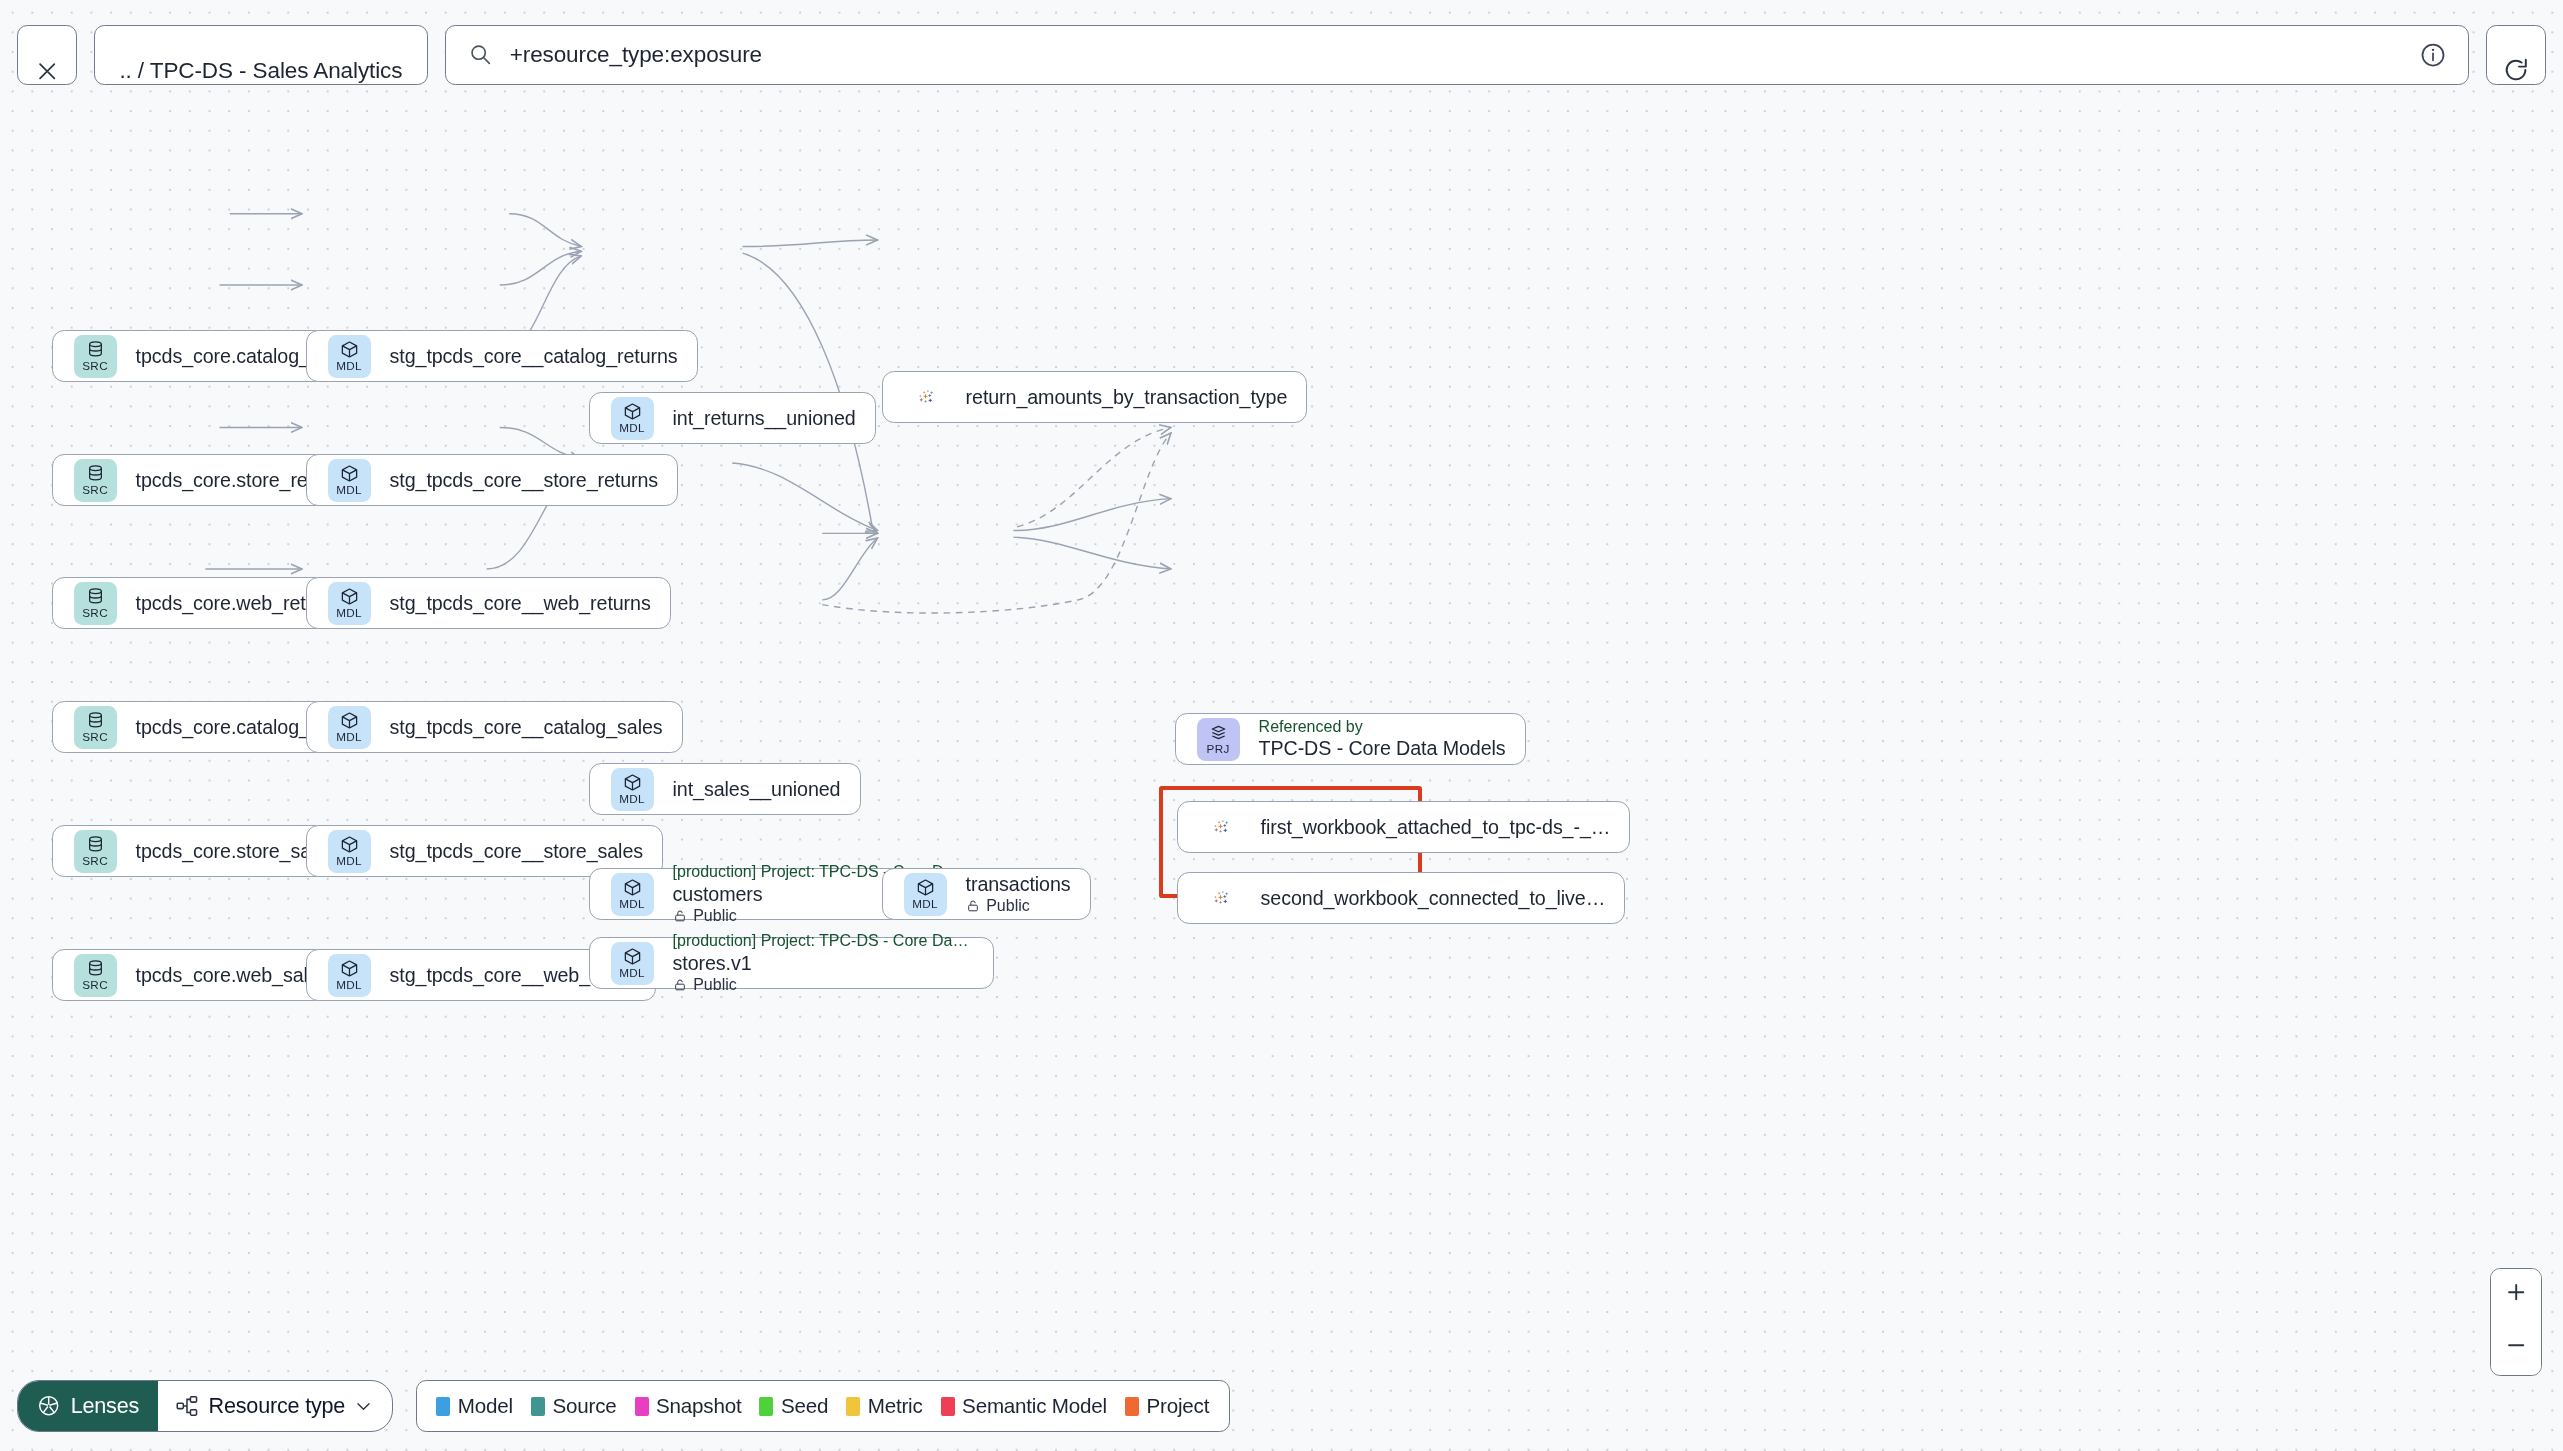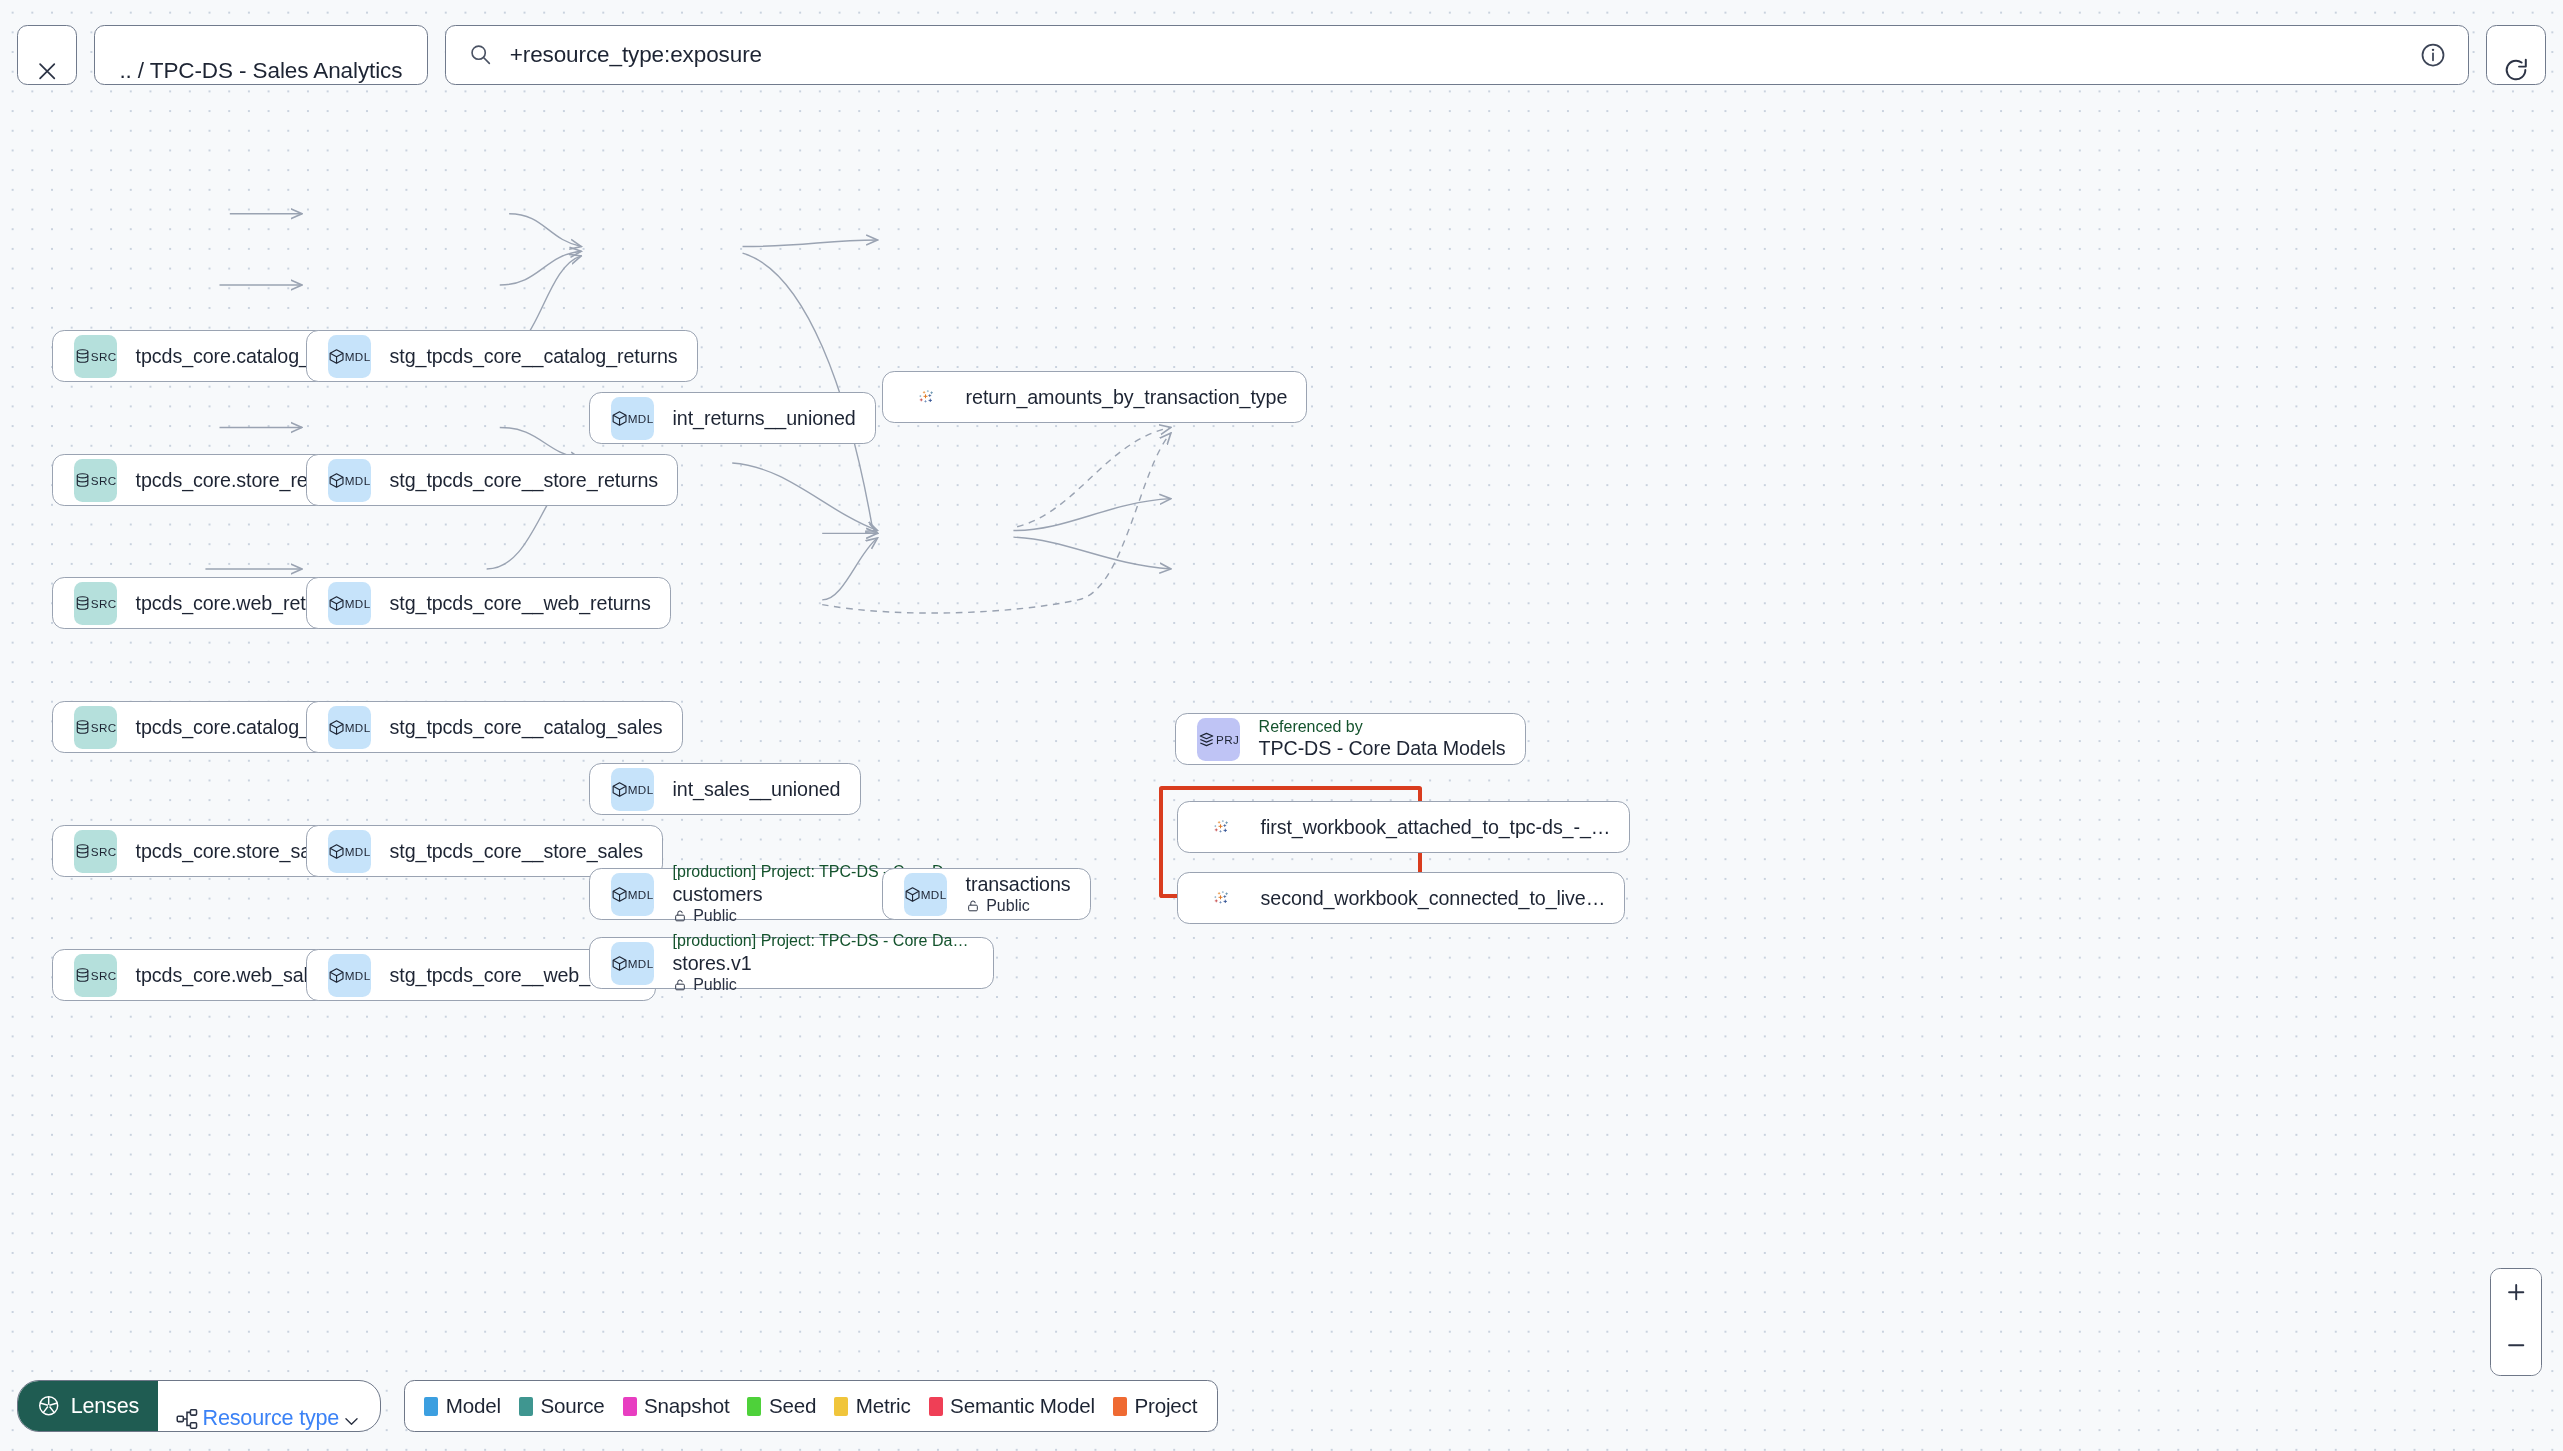--- a/index.html
+++ b/index.html
@@ -105,21 +105,21 @@
     gap: 19px;
     padding: 0 20.6px;
     z-index: 12;
     cursor: pointer;
   }
   .node .badge {
     flex: 0 0 auto;
     width: 43px; height: 43px;
     border-radius: 8.4px;
     display: flex;
-    flex-direction: row;
+    flex-direction: column;
     align-items: center;
     justify-content: center;
     gap: 0px;
   }
   .badge.src { background: #b5e0dc; }
   .badge.mdl { background: #c6e3fa; }
   .badge.prj { background: #bfc4f5; }
   .badge svg { width: 19px; height: 19px; display: block; color: #1d2433; }
   .badge .bl {
     font-size: 11.7px;
@@ -190,24 +190,24 @@
     display: flex;
     align-items: center;
     gap: 10.3px;
     padding: 0 19px;
     font-size: 21.6px;
     letter-spacing: -0.2px;
   }
   #lenses-btn svg { width: 23.4px; height: 23.4px; }
   #resource-type-btn {
     display: flex;
-    align-items: flex-end;
-    gap: 3px;
+    align-items: center;
+    gap: 9px;
     padding: 0 19px 0 17px;
-    color: #3b82f6;
+    color: #0f172a;
     font-size: 21.6px;
     letter-spacing: -0.2px;
   }
   #resource-type-btn .ic { width: 24.4px; height: 24.4px; color: #2b3243; }
   #resource-type-btn .chev { width: 19px; height: 19px; color: #2b3243; }
 
   #legend {
     height: 52px;
     background: #fff;
     border: 1.4px solid #6e7788;

